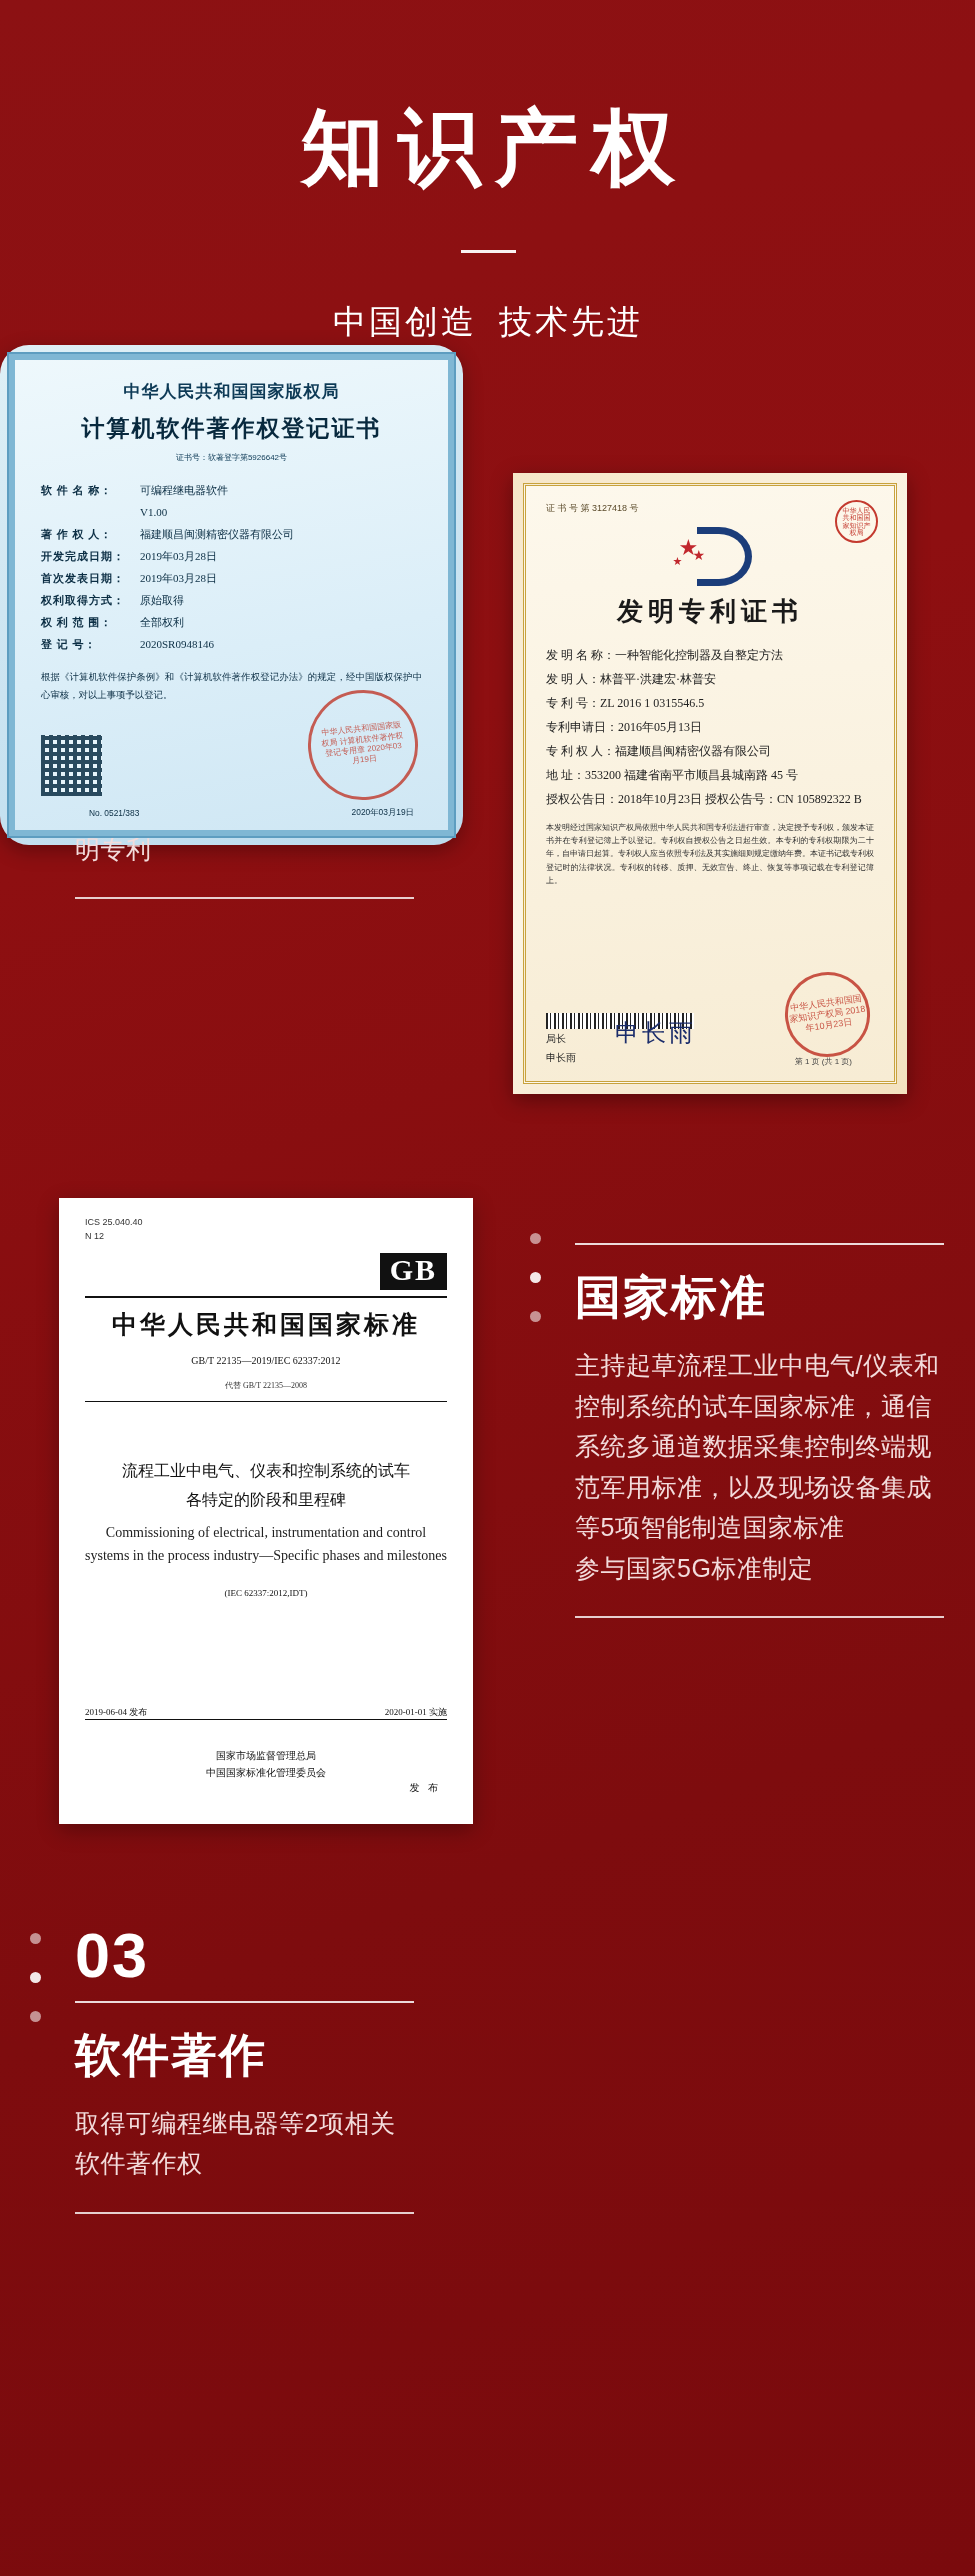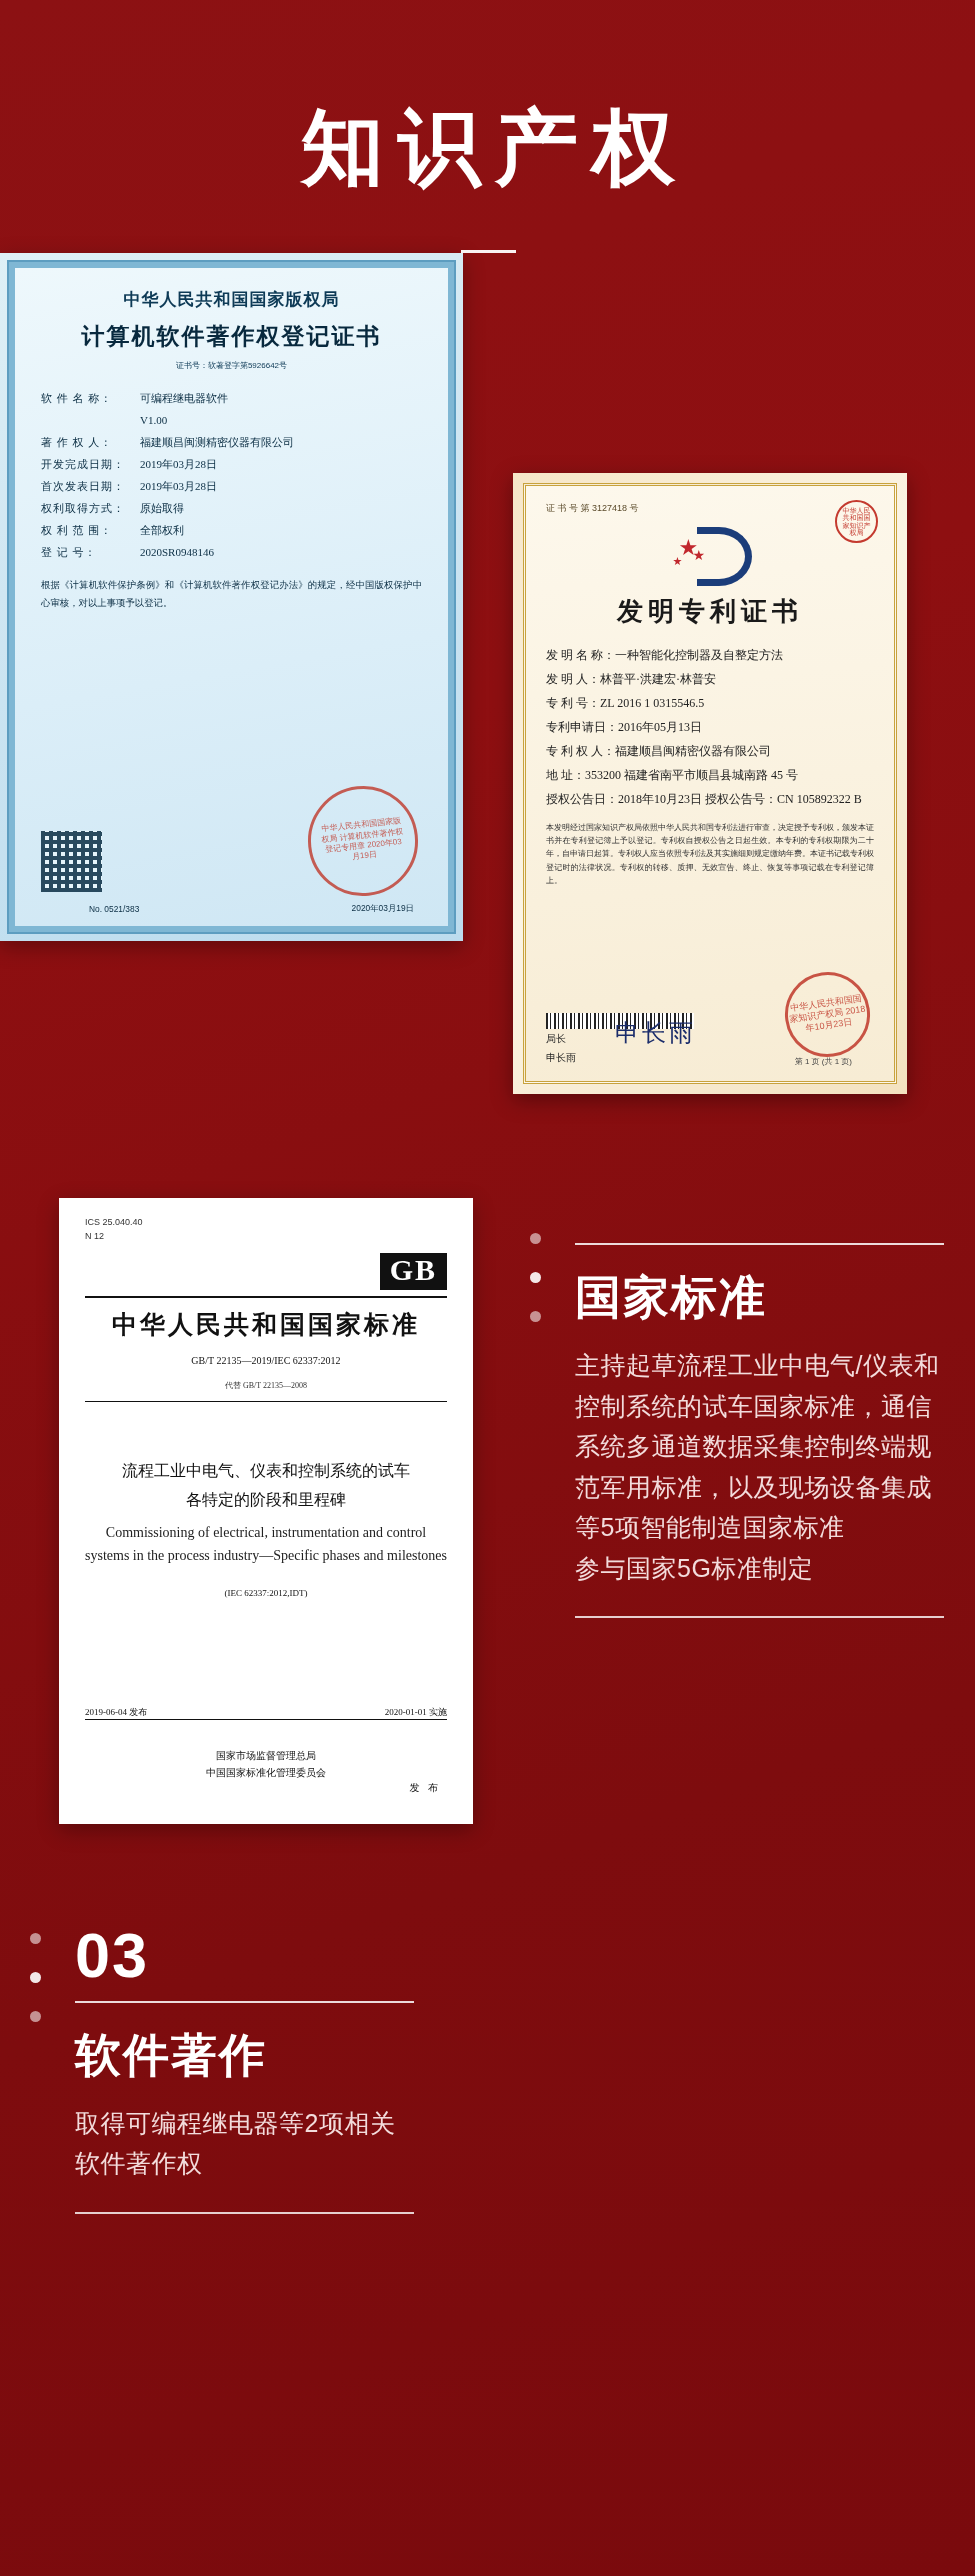--- a/index.html
+++ b/index.html
@@ -219,24 +219,25 @@
   .c2-line { height:1.5px; background:#111; }
   .c2-org {
     text-align:center; font-size:10px; line-height:1.7; margin-top:10px;
     color:#111; font-family:"Liberation Serif",serif; position: relative;
   }
   .c2-org .pub { position:absolute; right: 6px; bottom: 2px; font-size:10px; letter-spacing:3px;}
 
   
   .cert3 {
     left: 453px; top: 1917px;
-    width: 463px; height: 688px;
+    width: 463px; height: 500px;
     box-shadow: 0 6px 20px rgba(0,0,0,.3);
     background: linear-gradient(160deg,#dff0f6,#cfe6f2 40%,#bcdcee);
     padding: 9px;
+    border-radius: 29px;
   }
   .c3-frame {
     width:100%; height:100%;
     border: 6px solid #7fb7d4;
     outline: 2px solid #5d9dc0;
     background: linear-gradient(170deg,#eef8fc,#dbeef8 60%,#cfe7f4);
     padding: 20px 26px;
     position: relative;
     overflow: hidden;
   }
@@ -245,21 +246,21 @@
     font-family:"Liberation Serif",serif; font-weight:600;
   }
   .c3-h2 {
     text-align:center; font-size:23px; letter-spacing:2px; color:#08293e;
     font-family:"Liberation Serif",serif; font-weight:bold; margin-top:10px;
   }
   .c3-certno { text-align:center; font-size:8px; color:#0d3a56; margin-top:8px;}
   .c3-rows { margin-top: 16px; font-size:11px; color:#0b2e44; line-height:2.0;
              font-family:"Liberation Serif",serif;}
   .c3-rows .r { display:flex; }
-  .c3-rows .k { width: 99px; letter-spacing: 1px; flex: none;}
+  .c3-rows .k { width: 99px; letter-spacing: 1px; flex: none; font-weight: bold;}
   .c3-rows .v { flex: 1; }
   .c3-note {
     margin-top: 14px; font-size: 9.4px; line-height:1.9; color:#0b2e44;
     font-family:"Liberation Serif",serif; text-align: justify;
   }
   .c3-qr {
     position:absolute; left: 26px; bottom: 34px;
     width: 61px; height: 61px;
     background:
       repeating-linear-gradient(90deg,#0b2e44 0 4px,transparent 4px 8px),
@@ -279,20 +280,23 @@
   .c3-date { position:absolute; right: 34px; bottom: 12px; font-size:8.4px; color:#0b2e44;}
 </style>
 </head>
 <body>
 
 <div class="page">
 
   <div class="header">
     <h1>知识产权</h1>
     <div class="rule"></div>
+    <div class="subtitle">
+      <span>中国创造</span><span class="gap"></span><span>技术先进</span>
+    </div>
   </div>
 
   <div class="block" style="left:30px; top:572px; width:384px;">
     <div class="dots">
         <i></i>
         <i></i>
         <i></i>
       </div>
     <div class="txtwrap">
       <div class="num">01</div>

